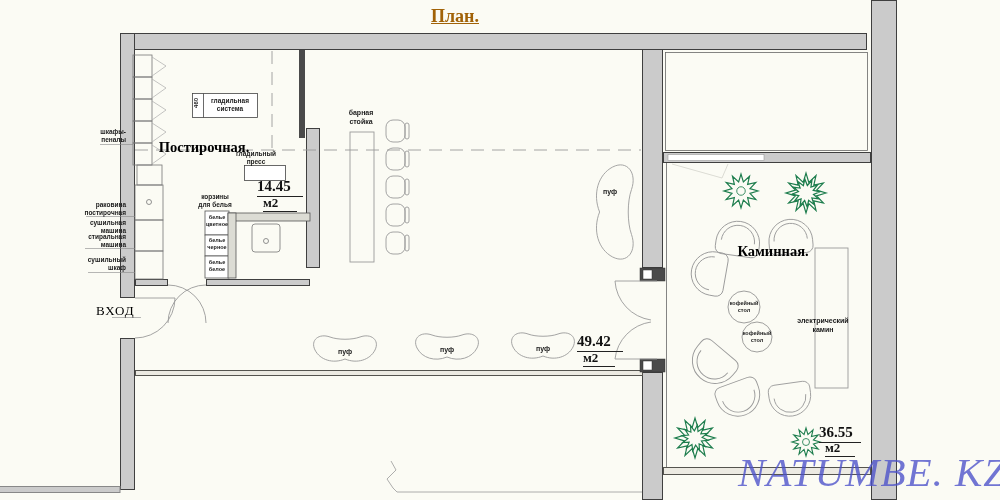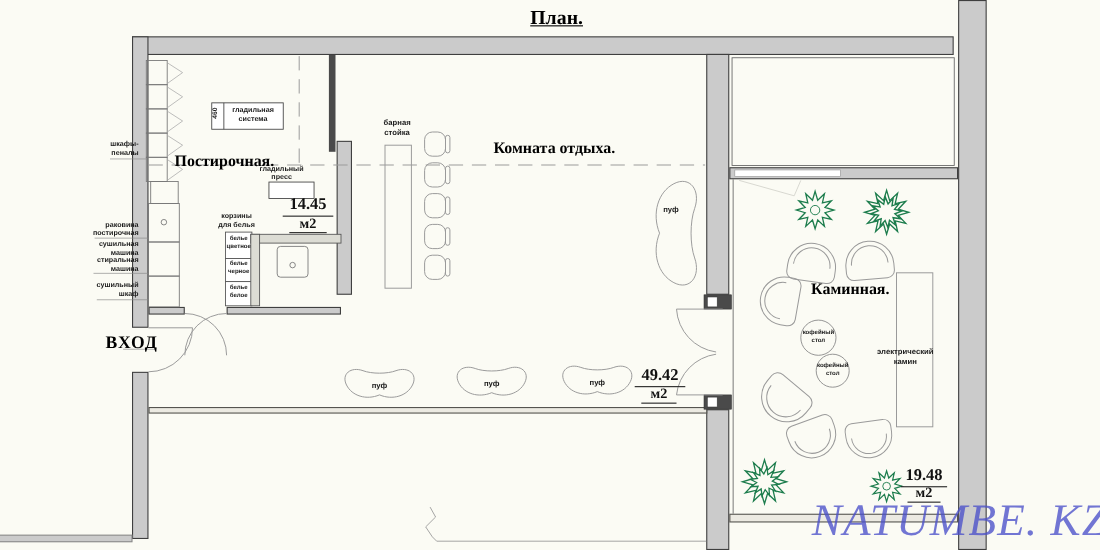--- a/index.html
+++ b/index.html
@@ -7,27 +7,27 @@
         font-family:"Liberation Sans",sans-serif;overflow:hidden}
   #plan svg{position:absolute;left:0;top:0}
   .lbl{position:absolute;font-size:6.5px;font-weight:bold;color:#1a1a1a;
        text-align:center;white-space:pre-line;line-height:1.3}
   .lbl-r{text-align:right}
   .furn{font-size:7px}
   .bsk{font-size:5.5px;line-height:1.25}
   .room{position:absolute;font-family:"Liberation Serif",serif;font-weight:bold;
         font-size:14.5px;color:#000;text-align:center;white-space:nowrap}
   .num{position:absolute;font-family:"Liberation Serif",serif;font-weight:bold;
-       font-size:15px;color:#111;text-align:center;border-bottom:1.2px solid #222;
+       font-size:15px;color:#111;text-align:left;border-bottom:1.2px solid #222;
        line-height:1.1;padding-bottom:1px}
   .unit{font-size:13px}
   .title{position:absolute;font-family:"Liberation Serif",serif;font-weight:bold;
-         font-size:18px;text-decoration:underline;text-align:right;color:#000000}
-  .entr{position:absolute;font-family:"Liberation Serif",serif;font-weight:bold;
-        font-size:16px;letter-spacing:1px;color:#000}
+         font-size:18px;text-decoration:underline;text-align:center;color:#a16207}
+  .entr{position:absolute;font-family:"Liberation Serif",serif;font-weight:normal;
+        font-size:13px;letter-spacing:1px;color:#000}
   .rot{transform:rotate(-90deg);transform-origin:center;font-size:6px}
   .wm{position:absolute;font-family:"Liberation Serif",serif;font-style:italic;
       font-size:41px;color:rgba(74,79,201,0.78);letter-spacing:1px;white-space:nowrap}
 </style>
 </head>
 <body>
 
 <div id="plan">
 
 <svg width="1000" height="500" viewBox="0 0 1000 500">
@@ -207,33 +207,32 @@
 <div class="lbl bsk" style="left:205px;top:214px;width:24px">белье
 цветное</div>
 <div class="lbl bsk" style="left:205px;top:237px;width:24px">белье
 черное</div>
 <div class="lbl bsk" style="left:205px;top:259px;width:24px">белье
 белое</div>
 <div class="entr" style="left:96px;top:303px">ВХОД</div>
 
 <div class="lbl furn" style="left:334px;top:108px;width:54px">барная
 стойка</div>
-<div class="room" style="left:424px;top:127px;width:160px">Комната отдыха.</div>
 <div class="lbl furn" style="left:596px;top:187px;width:28px">пуф</div>
 <div class="lbl furn" style="left:331px;top:347px;width:28px">пуф</div>
 <div class="lbl furn" style="left:433px;top:345px;width:28px">пуф</div>
 <div class="lbl furn" style="left:529px;top:344px;width:28px">пуф</div>
 <div class="num" style="left:577px;top:333px;width:46px">49.42</div>
 <div class="num unit" style="left:583px;top:351px;width:32px">м2</div>
 
-<div class="room" style="left:718px;top:255px;width:110px">Каминная.</div>
+<div class="room" style="left:718px;top:243px;width:110px">Каминная.</div>
 <div class="lbl bsk" style="left:726px;top:300px;width:36px">кофейный
 стол</div>
 <div class="lbl bsk" style="left:739px;top:330px;width:36px">кофейный
 стол</div>
 <div class="lbl furn" style="left:784px;top:316px;width:78px">электрический
 камин</div>
-<div class="num" style="left:819px;top:424px;width:42px">19.48</div>
+<div class="num" style="left:819px;top:424px;width:42px">36.55</div>
 <div class="num unit" style="left:825px;top:441px;width:30px">м2</div>
 
 <div class="wm" style="left:738px;top:448px">NATUMBE. KZ</div>
 
 </div>
 
 </body></html>

